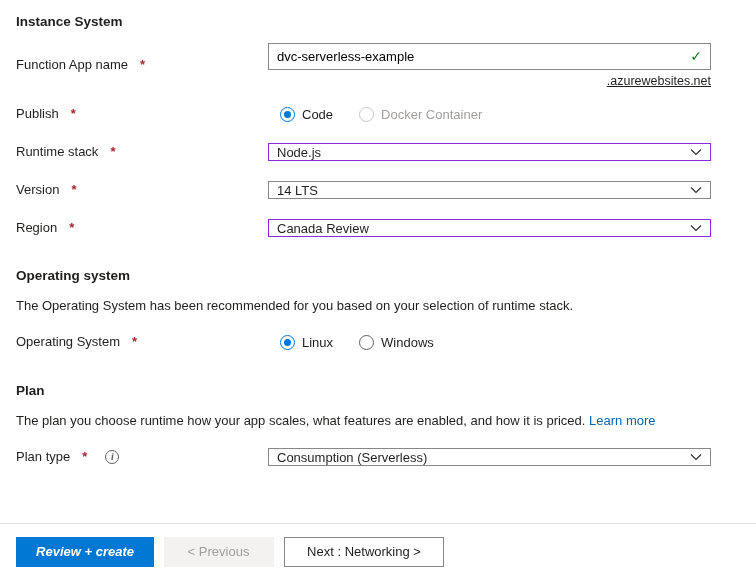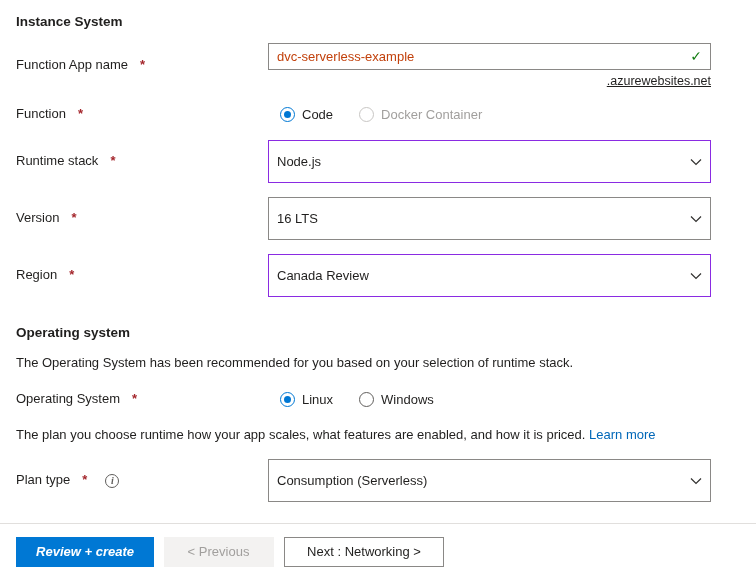--- a/index.html
+++ b/index.html
@@ -52,21 +52,21 @@
   }
   .req { color: #a4262c; font-weight: bold; font-size: 13px; }
   .field { flex: 1; position: relative; max-width: 443px; }
 
   .textbox {
     width: 443px;
     height: 27px;
     border: 1px solid #8a8886;
     background: #ffffff;
     font-size: 13px;
-    color: #c2410c;
+    color: #000000;
     padding: 0 28px 0 8px;
     line-height: 25px;
     display: flex;
     align-items: center;
   }
   .textbox .val { flex: 1; }
   .check {
     color: #107c10;
     font-size: 14px;
     position: absolute;
@@ -76,21 +76,21 @@
   .suffix {
     width: 443px;
     text-align: right;
     font-size: 12.5px;
     color: #201f1e;
     margin-top: 4px;
     text-decoration: underline;
   }
   .combo {
     width: 443px;
-    height: 43px;
+    height: 18px;
     border: 1px solid #8a8886;
     background: #ffffff;
     font-size: 13px;
     color: #201f1e;
     padding: 0 28px 0 8px;
     display: flex;
     align-items: center;
     position: relative;
   }
   .combo.focused { border-color: #8a2be2; border-width: 1px; outline: 1px solid #8a2be2; outline-offset: -1px; }
@@ -198,21 +198,21 @@
         <div class="textbox">
           <span class="val">dvc-serverless-example</span>
         </div>
         <span class="check">✓</span>
         <div class="suffix">.azurewebsites.net</div>
       </div>
     </div>
 
     <div class="row" style="margin-top:8px;">
       <div class="label">
-        <span>Function</span>
+        <span>Publish</span>
         <span class="req">*</span>
       </div>
       <div class="field radio-offset">
         <div class="radio-group">
           <label class="radio-item">
             <span class="radio checked"></span>
             <span>Code</span>
           </label>
           <label class="radio-item disabled">
             <span class="radio disabled"></span>
@@ -237,21 +237,21 @@
       </div>
     </div>
 
     <div class="row">
       <div class="label">
         <span>Version</span>
         <span class="req">*</span>
       </div>
       <div class="field">
         <div class="combo">
-          <span>16 LTS</span>
+          <span>14 LTS</span>
           <svg class="chev" viewBox="0 0 12 12">
               <path d="M1 3.5 L6 8.5 L11 3.5" fill="none" stroke="#323130" stroke-width="1.2"></path>
             </svg>
         </div>
       </div>
     </div>
 
     <div class="row">
       <div class="label">
         <span>Region</span>
@@ -282,20 +282,21 @@
             <span>Linux</span>
           </label>
           <label class="radio-item">
             <span class="radio"></span>
             <span>Windows</span>
           </label>
         </div>
       </div>
     </div>
 
+    <h2 class="section-title spaced">Plan</h2>
     <p class="desc">
       <span>The plan you choose runtime how your app scales, what features are enabled, and how it is priced.</span>
       <a href="#">Learn more</a>
     </p>
 
     <div class="row">
       <div class="label">
         <span>Plan type</span>
         <span class="req">*</span>
         <span class="info-icon">i</span>

